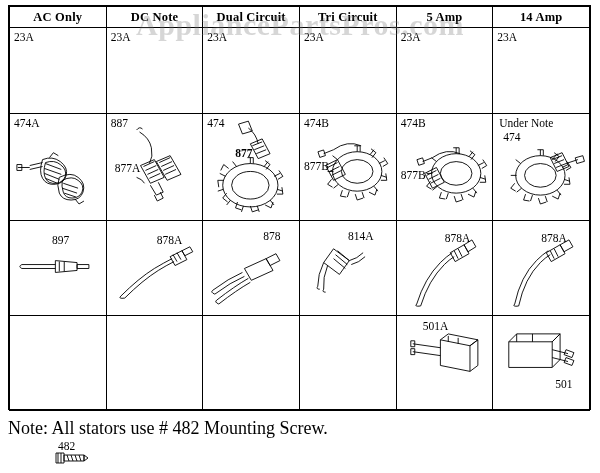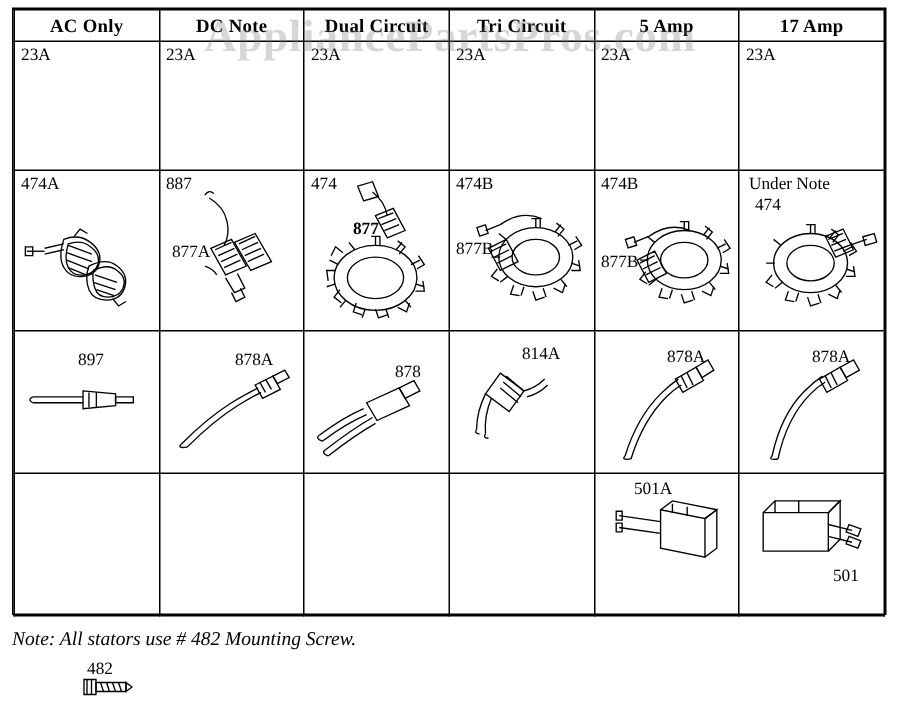--- a/index.html
+++ b/index.html
@@ -93,24 +93,23 @@
     height: 100%;
     overflow: visible;
   }
   svg.art * { vector-effect: non-scaling-stroke; }
 
   
   .note {
     position: absolute;
     left: 8px;
     top: 418px;
-    font-size: 13px;
+    font-size: 18px;
     font-family: "Liberation Serif", serif;
     white-space: nowrap;
-    font-style: italic;
   }
   .note .hash { font-family: "Liberation Serif", serif; }
 
   .screw-label {
     position: absolute;
     left: 58px;
     top: 440px;
     font-size: 11.5px;
   }
   .screw-art {
@@ -130,21 +129,21 @@
 
   <div class="table-wrap">
     <table class="grid">
       <thead>
         <tr>
           <th>AC Only</th>
           <th>DC Note</th>
           <th>Dual Circuit</th>
           <th>Tri Circuit</th>
           <th>5 Amp</th>
-          <th>17 Amp</th>
+          <th>14 Amp</th>
         </tr>
       </thead>
       <tbody>
 
         <tr class="r1">
           <td>
             <div class="cell">
               <span class="lbl" style="left:4px; top:3px;">23A</span>
             </div>
           </td>
@@ -344,21 +343,21 @@
                   <path d="M64,36 l12,-6 l5,9 l-12,6 z"></path>
                   <path d="M76,30 l8,-4 l3,5 l-8,4 z"></path>
                   <path d="M67,34 l4,7 M71,32 l4,7"></path>
                 </g>
               </svg>
             </div>
           </td>
 
           <td>
             <div class="cell">
-              <span class="lbl" style="left:60px; top:21px;">878</span>
+              <span class="lbl" style="left:60px; top:9px;">878</span>
               <svg class="art" viewBox="0 0 97 95">
                 <g fill="none" stroke="#000" stroke-width="0.9">
                   <path d="M10,70 q16,-12 30,-18"></path>
                   <path d="M12,74 q16,-12 30,-18"></path>
                   <path d="M14,80 q18,-14 32,-22"></path>
                   <path d="M16,84 q18,-14 32,-22"></path>
                   <path d="M10,70 q-3,2 2,4"></path>
                   <path d="M14,80 q-3,2 2,4"></path>
                   <path d="M42,48 l22,-10 l7,12 l-22,10 z"></path>
                   <path d="M64,38 l10,-5 l4,7 l-10,5 z"></path>

